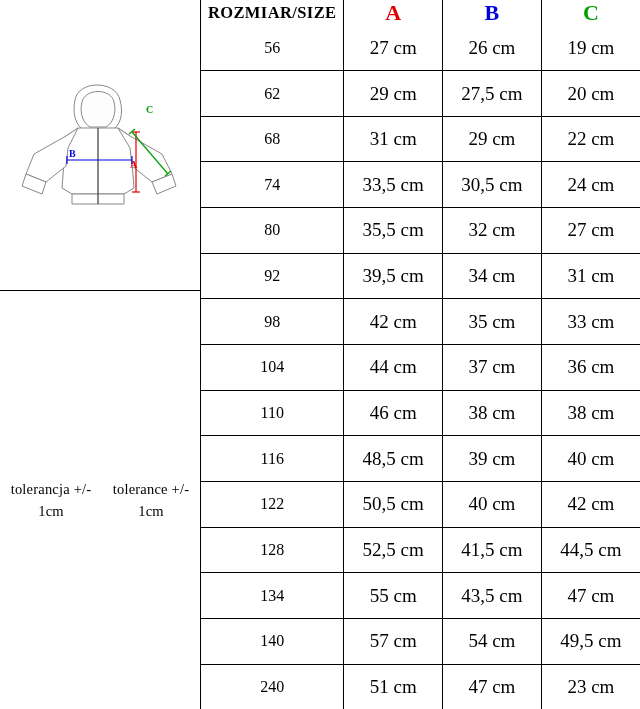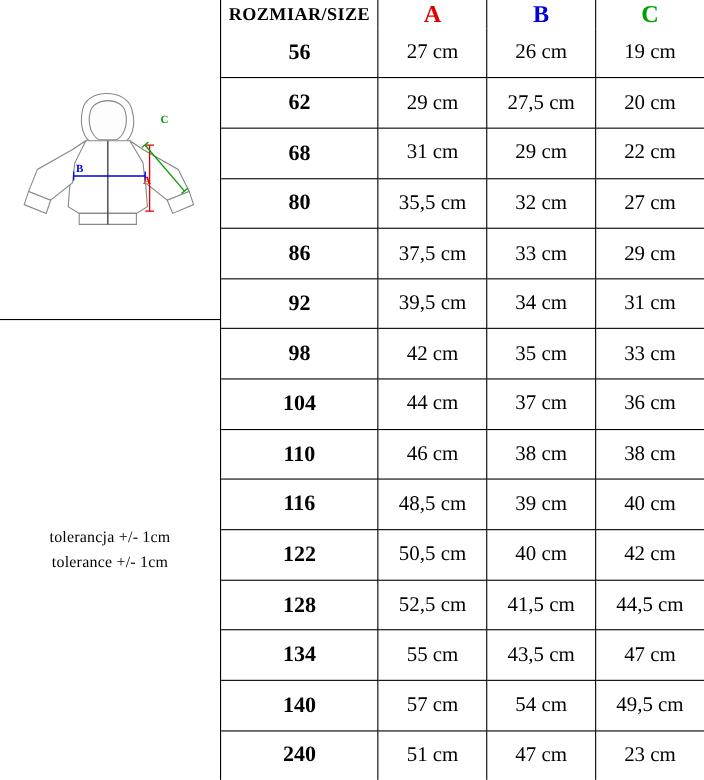--- a/index.html
+++ b/index.html
@@ -37,21 +37,21 @@
     border-bottom: 1px solid #000;
     display: flex;
     align-items: center;
     justify-content: center;
     position: relative;
   }
   .tolerance-cell {
     flex: 1 1 auto;
     box-sizing: border-box;
     display: flex;
-    flex-direction: column;
+    flex-direction: row;
     align-items: center;
     justify-content: center;
     text-align: center;
   }
   .tolerance-line {
     font-size: 14.5px;
     line-height: 22px;
     letter-spacing: 0.2px;
   }
 
@@ -84,22 +84,22 @@
     letter-spacing: 0.4px;
   }
   .th-a { color: #e00000; font-size: 22px; font-weight: bold; }
   .th-b { color: #0000e0; font-size: 22px; font-weight: bold; }
   .th-c { color: #00a000; font-size: 22px; font-weight: bold; }
 
   .col-size { width: 110px; }
   .col-m    { width: 76px; }
 
   .cell-size {
-    font-size: 20px;
-    font-weight: bold;
+    font-size: 16px;
+    font-weight: normal;
   }
   .cell-meas {
     font-size: 19px;
   }
 
   
   .hoodie {
     width: 176px;
     height: 150px;
     position: relative;
@@ -204,32 +204,32 @@
           <td class="cell-meas">27,5 cm</td>
           <td class="cell-meas">20 cm</td>
         </tr>
         <tr>
           <td class="cell-size">68</td>
           <td class="cell-meas">31 cm</td>
           <td class="cell-meas">29 cm</td>
           <td class="cell-meas">22 cm</td>
         </tr>
         <tr>
+          <td class="cell-size">74</td>
+          <td class="cell-meas">33,5 cm</td>
+          <td class="cell-meas">30,5 cm</td>
+          <td class="cell-meas">24 cm</td>
+        </tr>
+        <tr>
           <td class="cell-size">80</td>
           <td class="cell-meas">35,5 cm</td>
           <td class="cell-meas">32 cm</td>
           <td class="cell-meas">27 cm</td>
         </tr>
         <tr>
-          <td class="cell-size">86</td>
-          <td class="cell-meas">37,5 cm</td>
-          <td class="cell-meas">33 cm</td>
-          <td class="cell-meas">29 cm</td>
-        </tr>
-        <tr>
           <td class="cell-size">92</td>
           <td class="cell-meas">39,5 cm</td>
           <td class="cell-meas">34 cm</td>
           <td class="cell-meas">31 cm</td>
         </tr>
         <tr>
           <td class="cell-size">98</td>
           <td class="cell-meas">42 cm</td>
           <td class="cell-meas">35 cm</td>
           <td class="cell-meas">33 cm</td>

